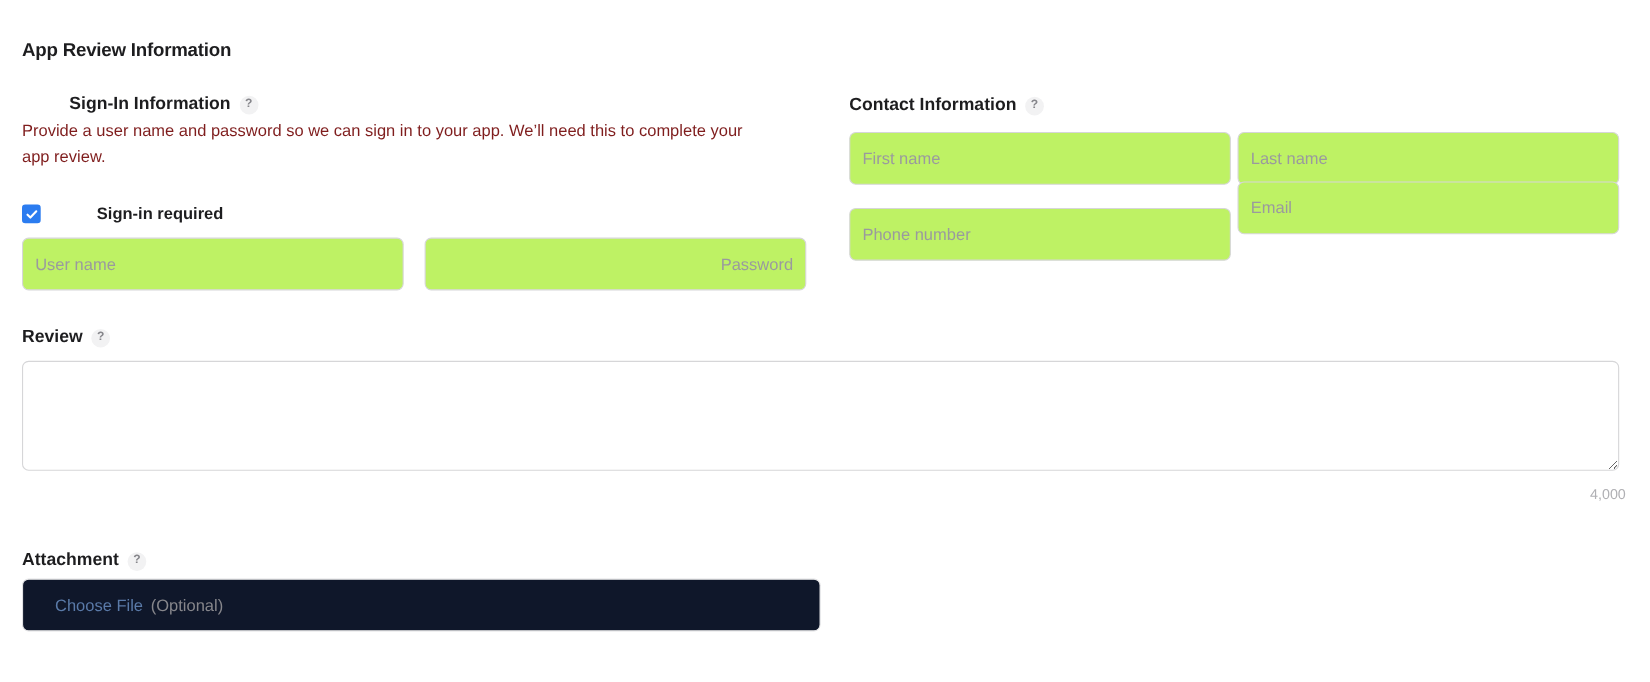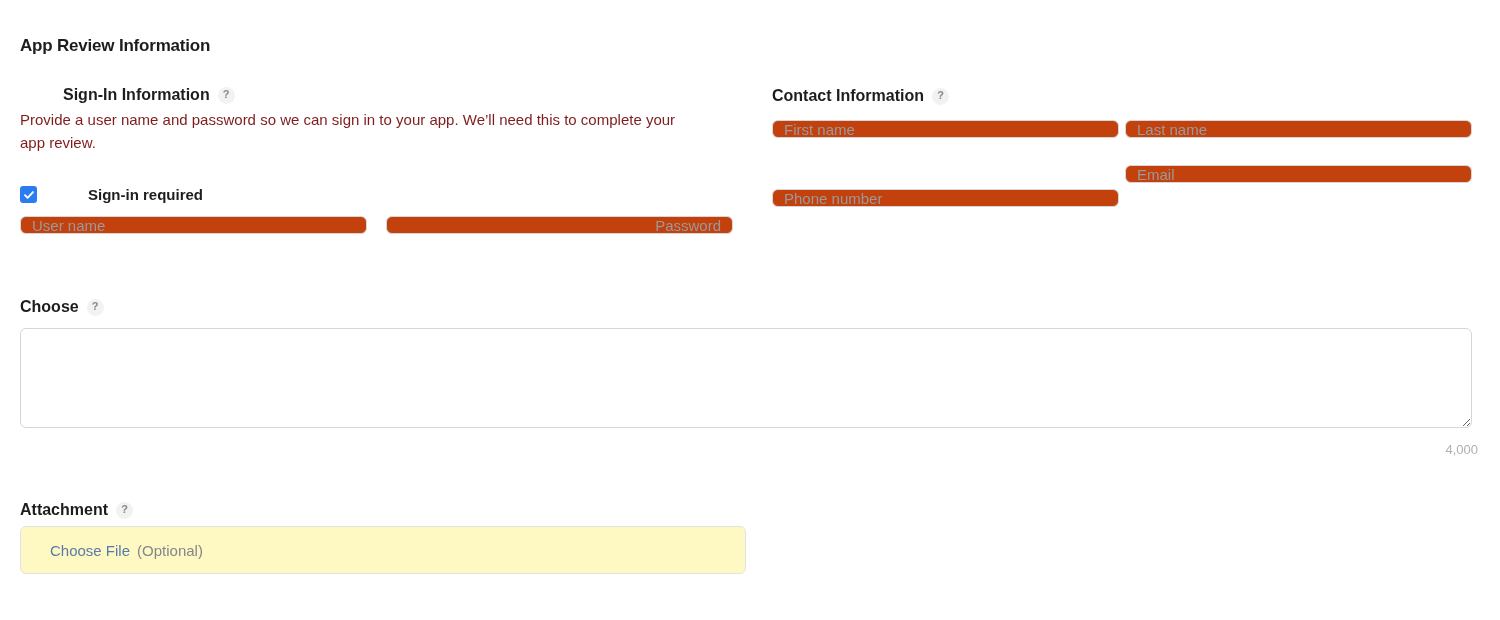--- a/index.html
+++ b/index.html
@@ -108,24 +108,24 @@
     font-weight: 600;
     color: #1d1d1f;
     line-height: 19px;
     margin-left: 40px;
   }
 
   
   .tinput {
     position: absolute;
     box-sizing: border-box;
-    height: 18px;
+    height: 48px;
     border: 1px solid #d6d6d8;
     border-radius: 6px;
-    background: #c2410c;
+    background: #bef264;
     font-family: "Liberation Sans", sans-serif;
     font-size: 15px;
     color: #1d1d1f;
     padding: 0 11px;
     outline: none;
   }
   .tinput::placeholder { color: #9a9a9e; opacity: 1; }
 
   #f-username { left: 20px;  top: 216px; width: 347px; }
   #f-password { left: 386px; top: 216px; width: 347px; text-align: right; }
@@ -182,21 +182,21 @@
   }
   .attach-box {
     position: absolute;
     left: 20px;
     top: 526px;
     width: 726px;
     height: 48px;
     box-sizing: border-box;
     border: 1px solid #e2e2e4;
     border-radius: 6px;
-    background: #fef9c3;
+    background: #0f172a;
     display: flex;
     align-items: center;
     padding: 0 29px;
     gap: 7px;
     font-size: 15px;
   }
   .choose-file {
     color: #5a7aa8;
     text-decoration: none;
     cursor: pointer;
@@ -239,21 +239,21 @@
 
   <input id="f-first" class="tinput" type="text" placeholder="First name" style="">
 
   <input id="f-last" class="tinput" type="text" placeholder="Last name" style="">
 
   <input id="f-phone" class="tinput" type="text" placeholder="Phone number" style="">
 
   <input id="f-email" class="tinput" type="text" placeholder="Email" style="">
 
   <div class="section-head notes-head">
-    <span>Choose</span>
+    <span>Review</span>
     <span class="help-badge">?</span>
   </div>
 
   <textarea class="notes-area" placeholder="" style=""></textarea>
 
   <div class="notes-counter">4,000</div>
 
   <div class="section-head attach-head">
     <span>Attachment</span>
     <span class="help-badge">?</span>

